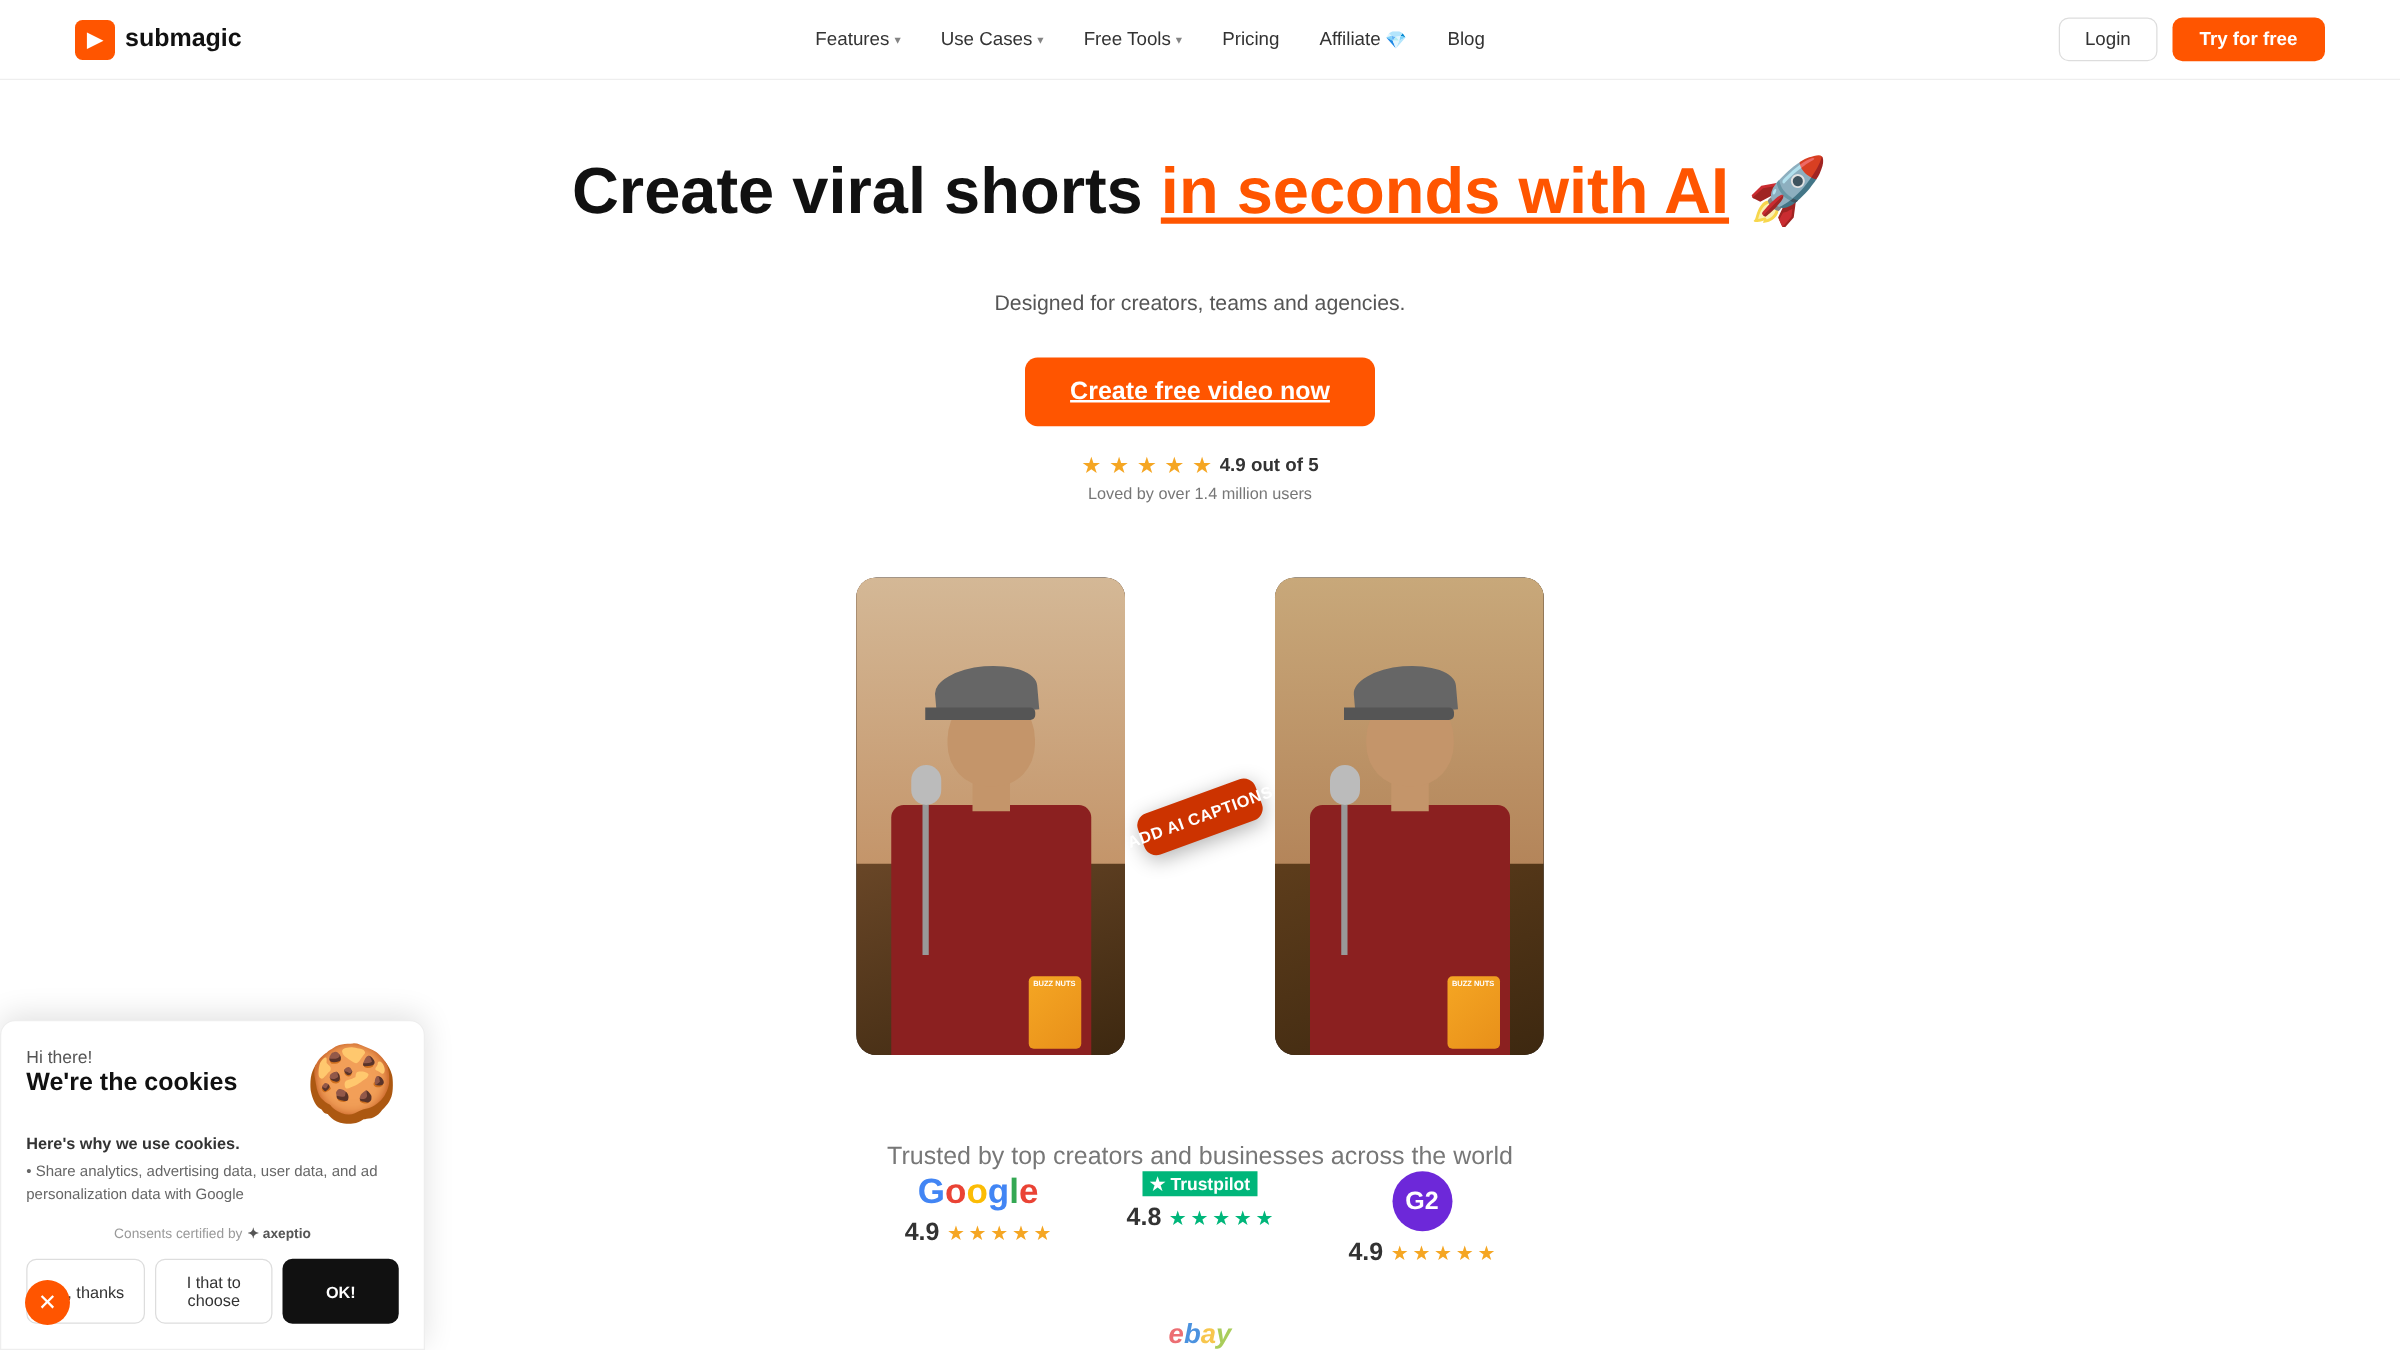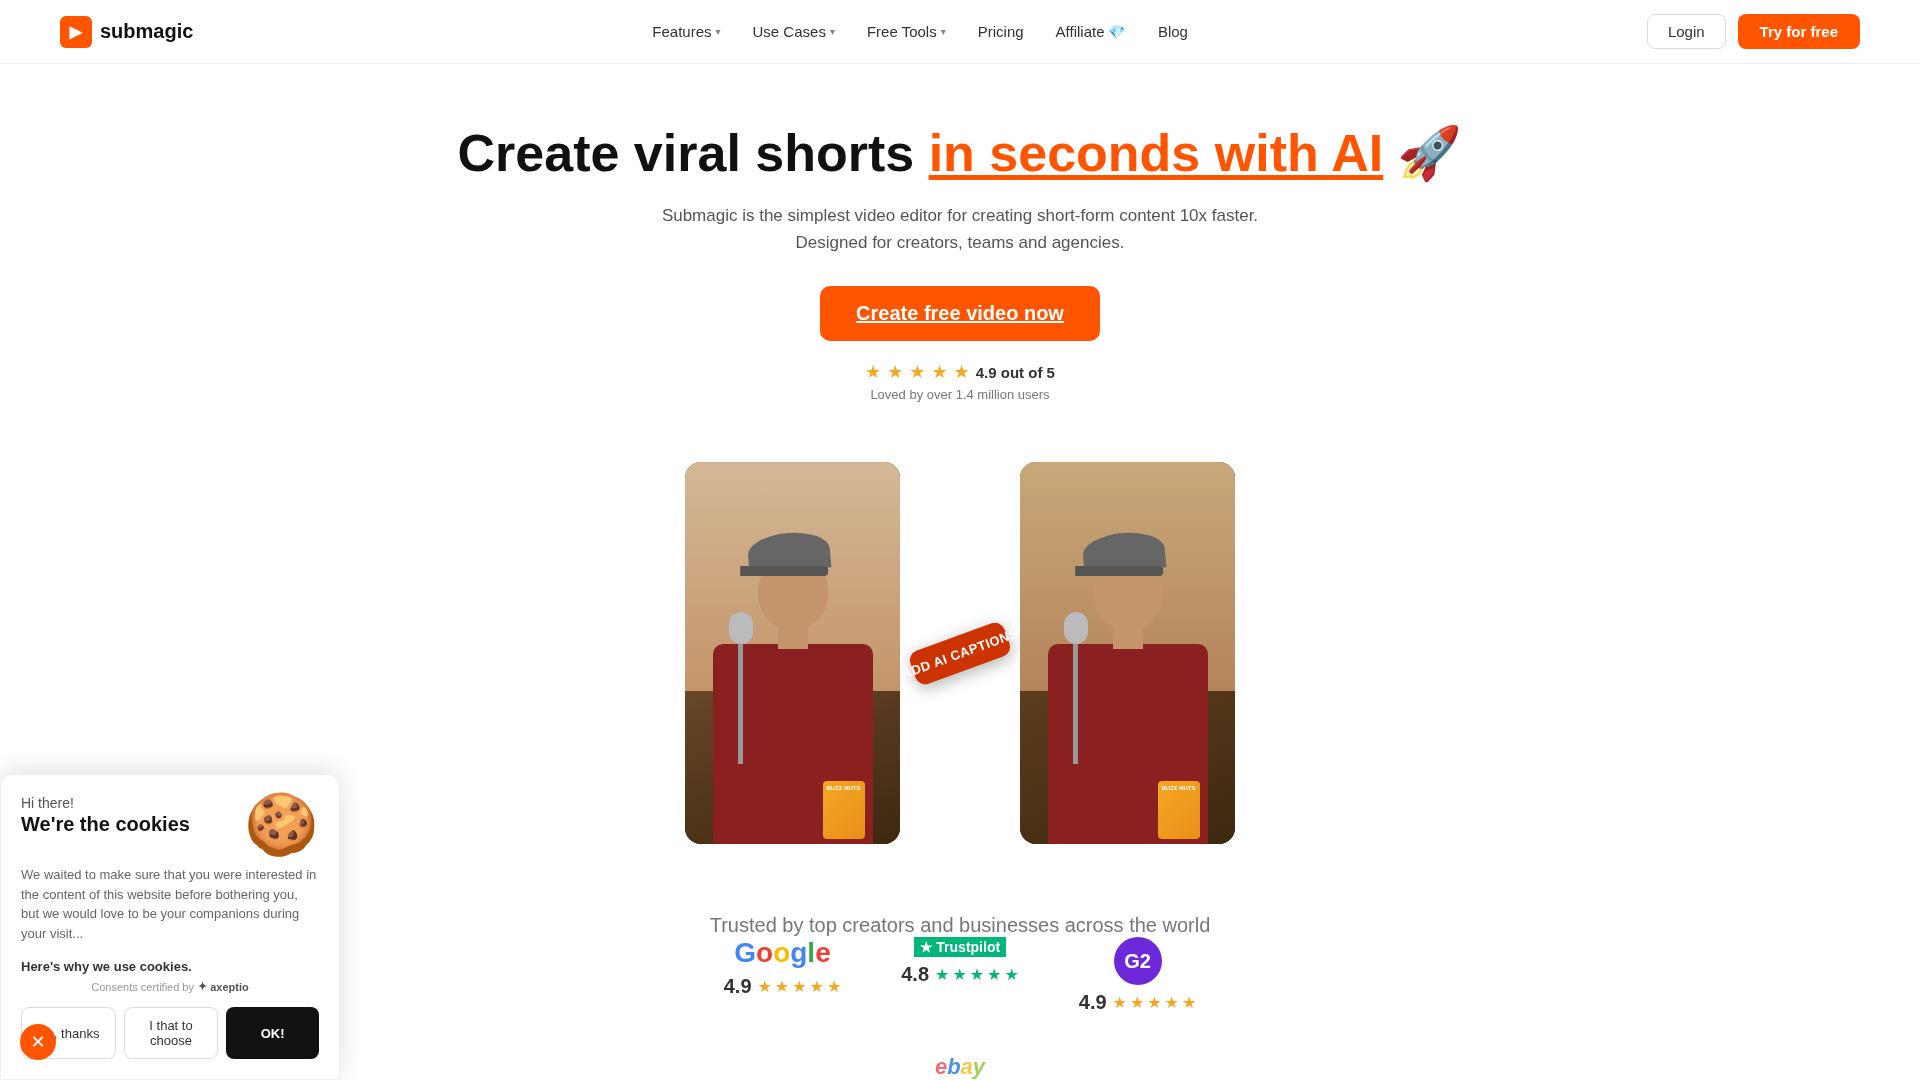--- a/index.html
+++ b/index.html
@@ -162,21 +162,21 @@
     <button class="btn-login">Login</button>
     <button class="btn-try">Try for free</button>
   </div>
 </nav>
 
 <section class="hero">
   <h1 class="hero-title">
     <span>Create viral shorts </span><span class="hero-title-orange">in seconds with AI</span><span> 🚀</span>
   </h1>
   <p class="hero-subtitle">
-    <span>Submagic is the simplest video editor for creating short-form content 10x faster.</span><br>
+    <br>
     <span>Designed for creators, teams and agencies.</span>
   </p>
   <button class="btn-cta">Create free video now</button>
   <br>
   <div class="stars-row">
     <span class="star">★</span>
     <span class="star">★</span>
     <span class="star">★</span>
     <span class="star">★</span>
     <span class="star">★</span>
@@ -291,22 +291,22 @@
 </div>
 
 <div class="cookie-banner">
   <div class="cookie-header">
     <div class="cookie-title-section">
       <p class="cookie-hi">Hi there!</p>
       <h3 class="cookie-title">We're the cookies</h3>
     </div>
     <div class="cookie-emoji">🍪</div>
   </div>
-  <p class="cookie-desc">We waited to make sure that you were interested in the content of this website before bothering you, but we would love to be your companions during your visit...</p>
   <p class="cookie-why">Here's why we use cookies.</p>
+  <p class="cookie-list">• Share analytics, advertising data, user data, and ad personalization data with Google</p>
   <div class="cookie-certified">
     <span>Consents certified by</span>
     <span style="display:inline-flex;align-items:center;gap:3px;font-weight:600;color:#555;">
       <span>✦</span>
       <span>axeptio</span>
     </span>
   </div>
   <div class="cookie-buttons">
     <button class="btn-no">No, thanks</button>
     <button class="btn-choose">I that to choose</button>

